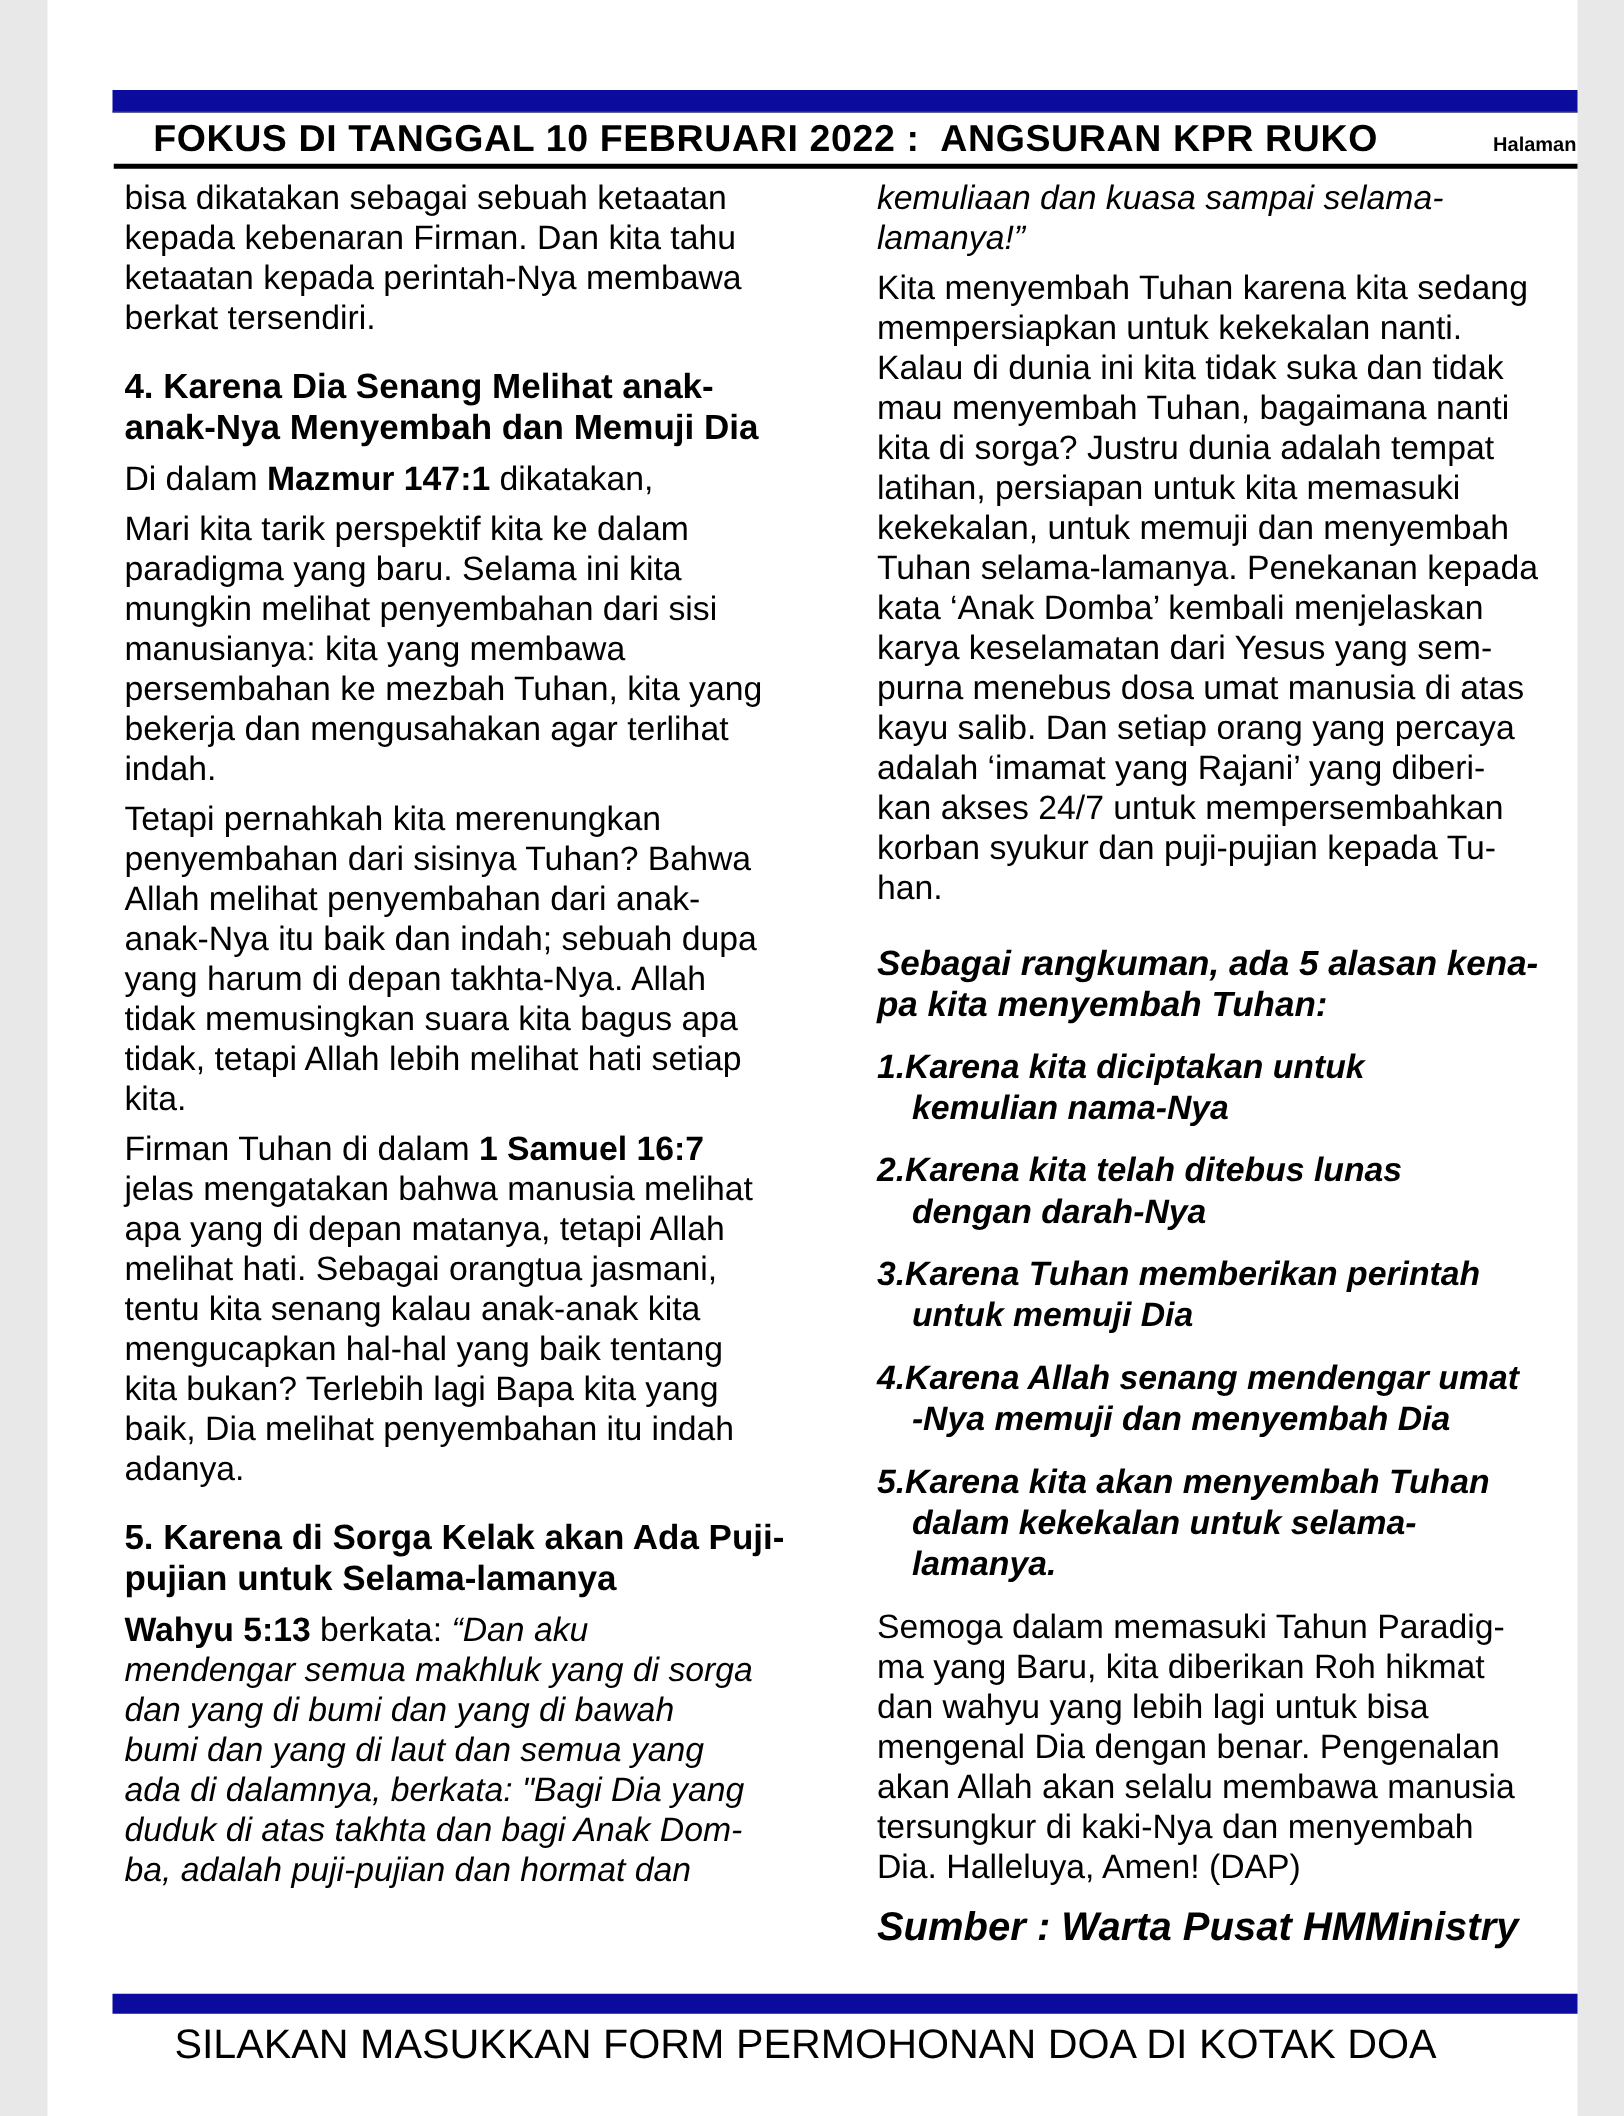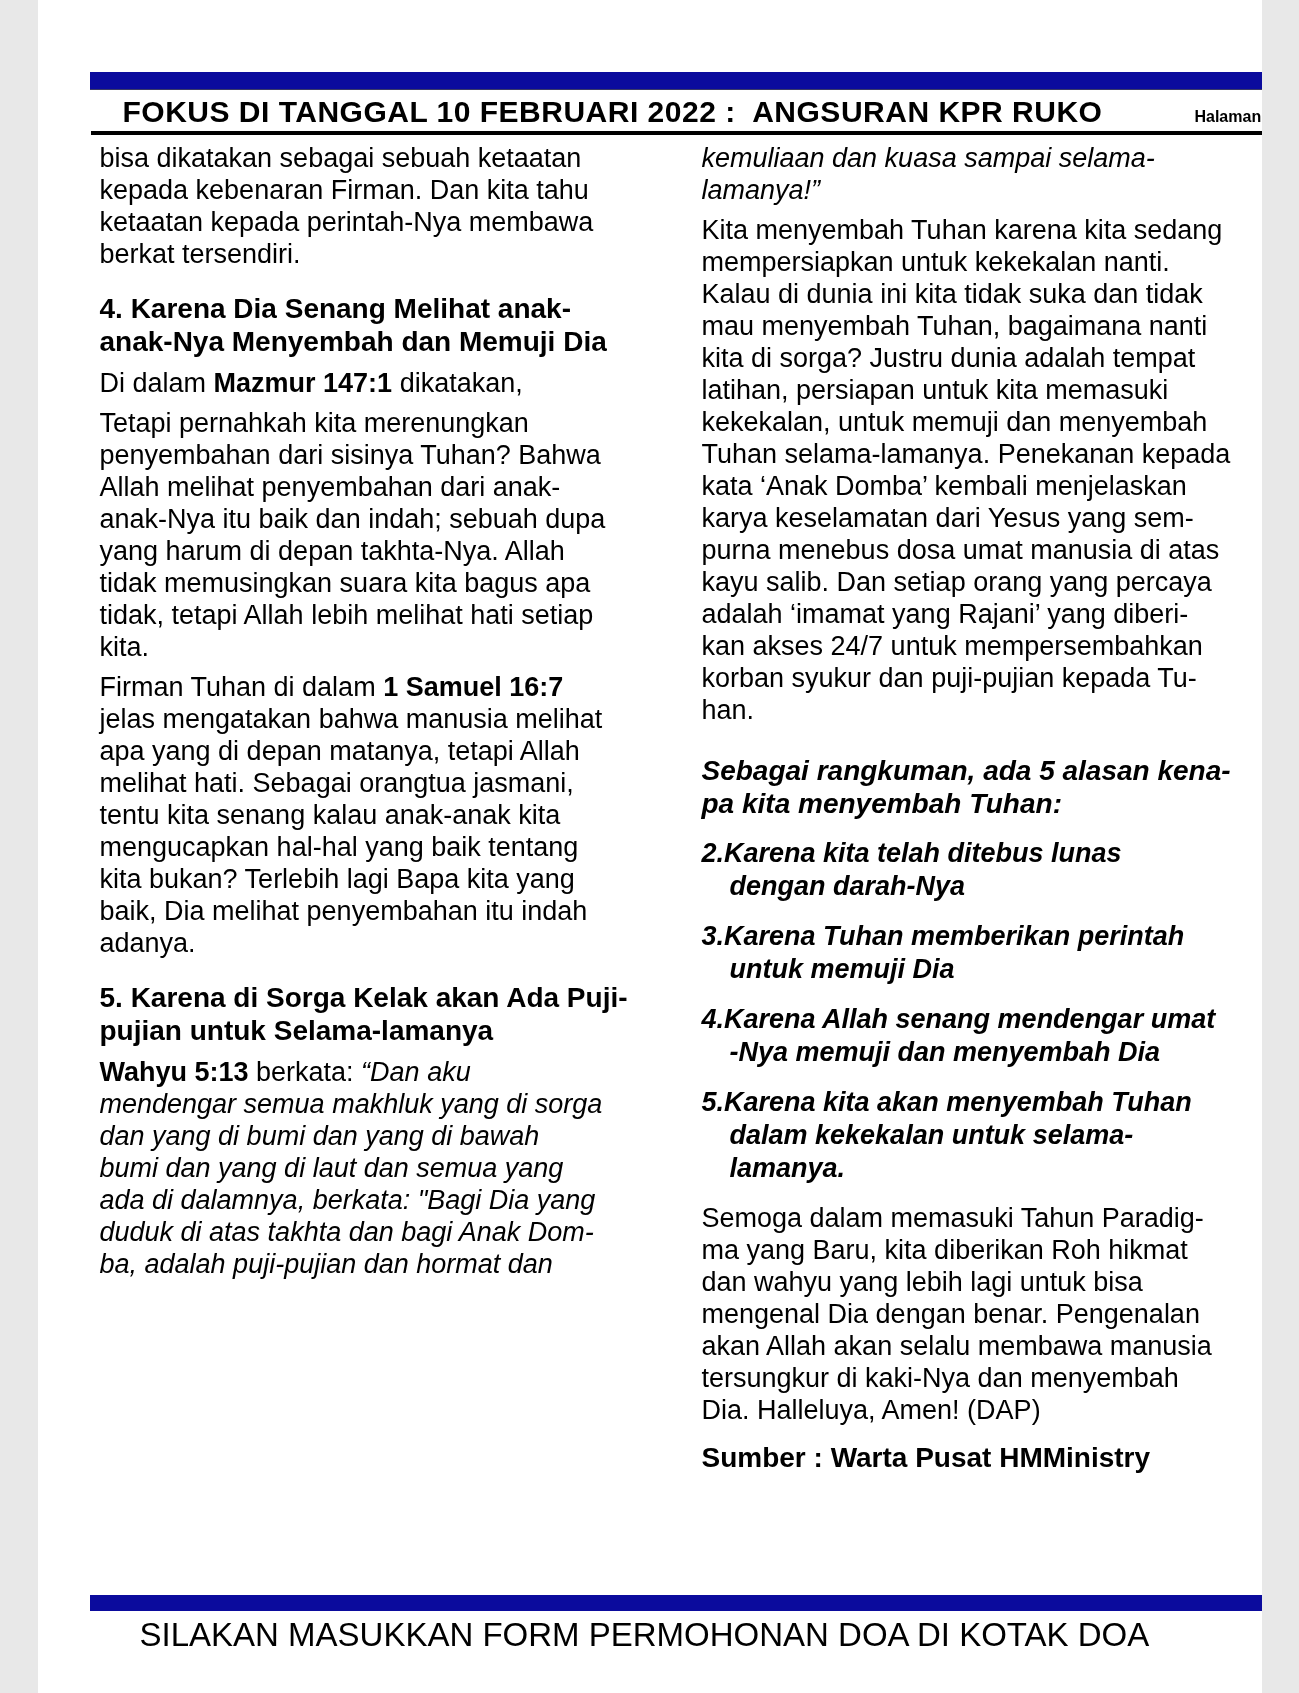--- a/index.html
+++ b/index.html
@@ -16,21 +16,21 @@
   .col{font-size:27px;line-height:32px;}
   .col-left{width:558px;flex:none;}
   .col-right{width:544px;flex:none;}
   .col p{margin:0 0 8px 0;white-space:pre;}
   .col h3{font-size:28px;line-height:33px;margin:22px 0 9px 0;font-weight:bold;white-space:pre;}
   .b{font-weight:bold;}
   .i{font-style:italic;}
   h3.summary{margin:28px 0 17px 0;font-style:italic;}
   .reason{font-weight:bold;font-style:italic;font-size:27px;line-height:33px;white-space:pre;
           padding-left:28px;text-indent:-28px;margin:0 0 17px 0;}
-  p.source{font-weight:bold;font-size:28px;margin-top:16px;}
+  p.source{font-weight:bold;font-style:italic;font-size:32px;margin-top:16px;}
   
   .ftr-bar{position:absolute;left:52px;top:1595px;width:1196px;height:16px;background:#0b0b9d;}
   .ftr-text{position:absolute;left:52px;top:1614px;width:1196px;font-weight:normal;font-size:33px;
             line-height:42px;padding-left:50px;white-space:pre;}
 </style>
 </head>
 <body>
 
 <div class="page">
 
@@ -47,20 +47,27 @@
 
     <div class="col col-left">
       <p>bisa dikatakan sebagai sebuah ketaatan
 kepada kebenaran Firman. Dan kita tahu
 ketaatan kepada perintah-Nya membawa
 berkat tersendiri.</p>
       <h3>4. Karena Dia Senang Melihat anak-
 anak-Nya Menyembah dan Memuji Dia</h3>
       <p><span>Di dalam </span><span class="b">Mazmur 147:1</span><span> dikatakan,
 </span></p>
+      <p>Mari kita tarik perspektif kita ke dalam
+paradigma yang baru. Selama ini kita
+mungkin melihat penyembahan dari sisi
+manusianya: kita yang membawa
+persembahan ke mezbah Tuhan, kita yang
+bekerja dan mengusahakan agar terlihat
+indah.</p>
       <p>Tetapi pernahkah kita merenungkan
 penyembahan dari sisinya Tuhan? Bahwa
 Allah melihat penyembahan dari anak-
 anak-Nya itu baik dan indah; sebuah dupa
 yang harum di depan takhta-Nya. Allah
 tidak memusingkan suara kita bagus apa
 tidak, tetapi Allah lebih melihat hati setiap
 kita.</p>
       <p><span>Firman Tuhan di dalam </span><span class="b">1 Samuel 16:7</span><span>
 jelas mengatakan bahwa manusia melihat
@@ -96,20 +103,22 @@
 kata ‘Anak Domba’ kembali menjelaskan
 karya keselamatan dari Yesus yang sem-
 purna menebus dosa umat manusia di atas
 kayu salib. Dan setiap orang yang percaya
 adalah ‘imamat yang Rajani’ yang diberi-
 kan akses 24/7 untuk mempersembahkan
 korban syukur dan puji-pujian kepada Tu-
 han.</p>
       <h3 class="summary">Sebagai rangkuman, ada 5 alasan kena-
 pa kita menyembah Tuhan:</h3>
+      <div class="reason">1.Karena kita diciptakan untuk
+kemulian nama-Nya</div>
       <div class="reason">2.Karena kita telah ditebus lunas
 dengan darah-Nya</div>
       <div class="reason">3.Karena Tuhan memberikan perintah
 untuk memuji Dia</div>
       <div class="reason">4.Karena Allah senang mendengar umat
 -Nya memuji dan menyembah Dia</div>
       <div class="reason">5.Karena kita akan menyembah Tuhan
 dalam kekekalan untuk selama-
 lamanya.</div>
       <p>Semoga dalam memasuki Tahun Paradig-

